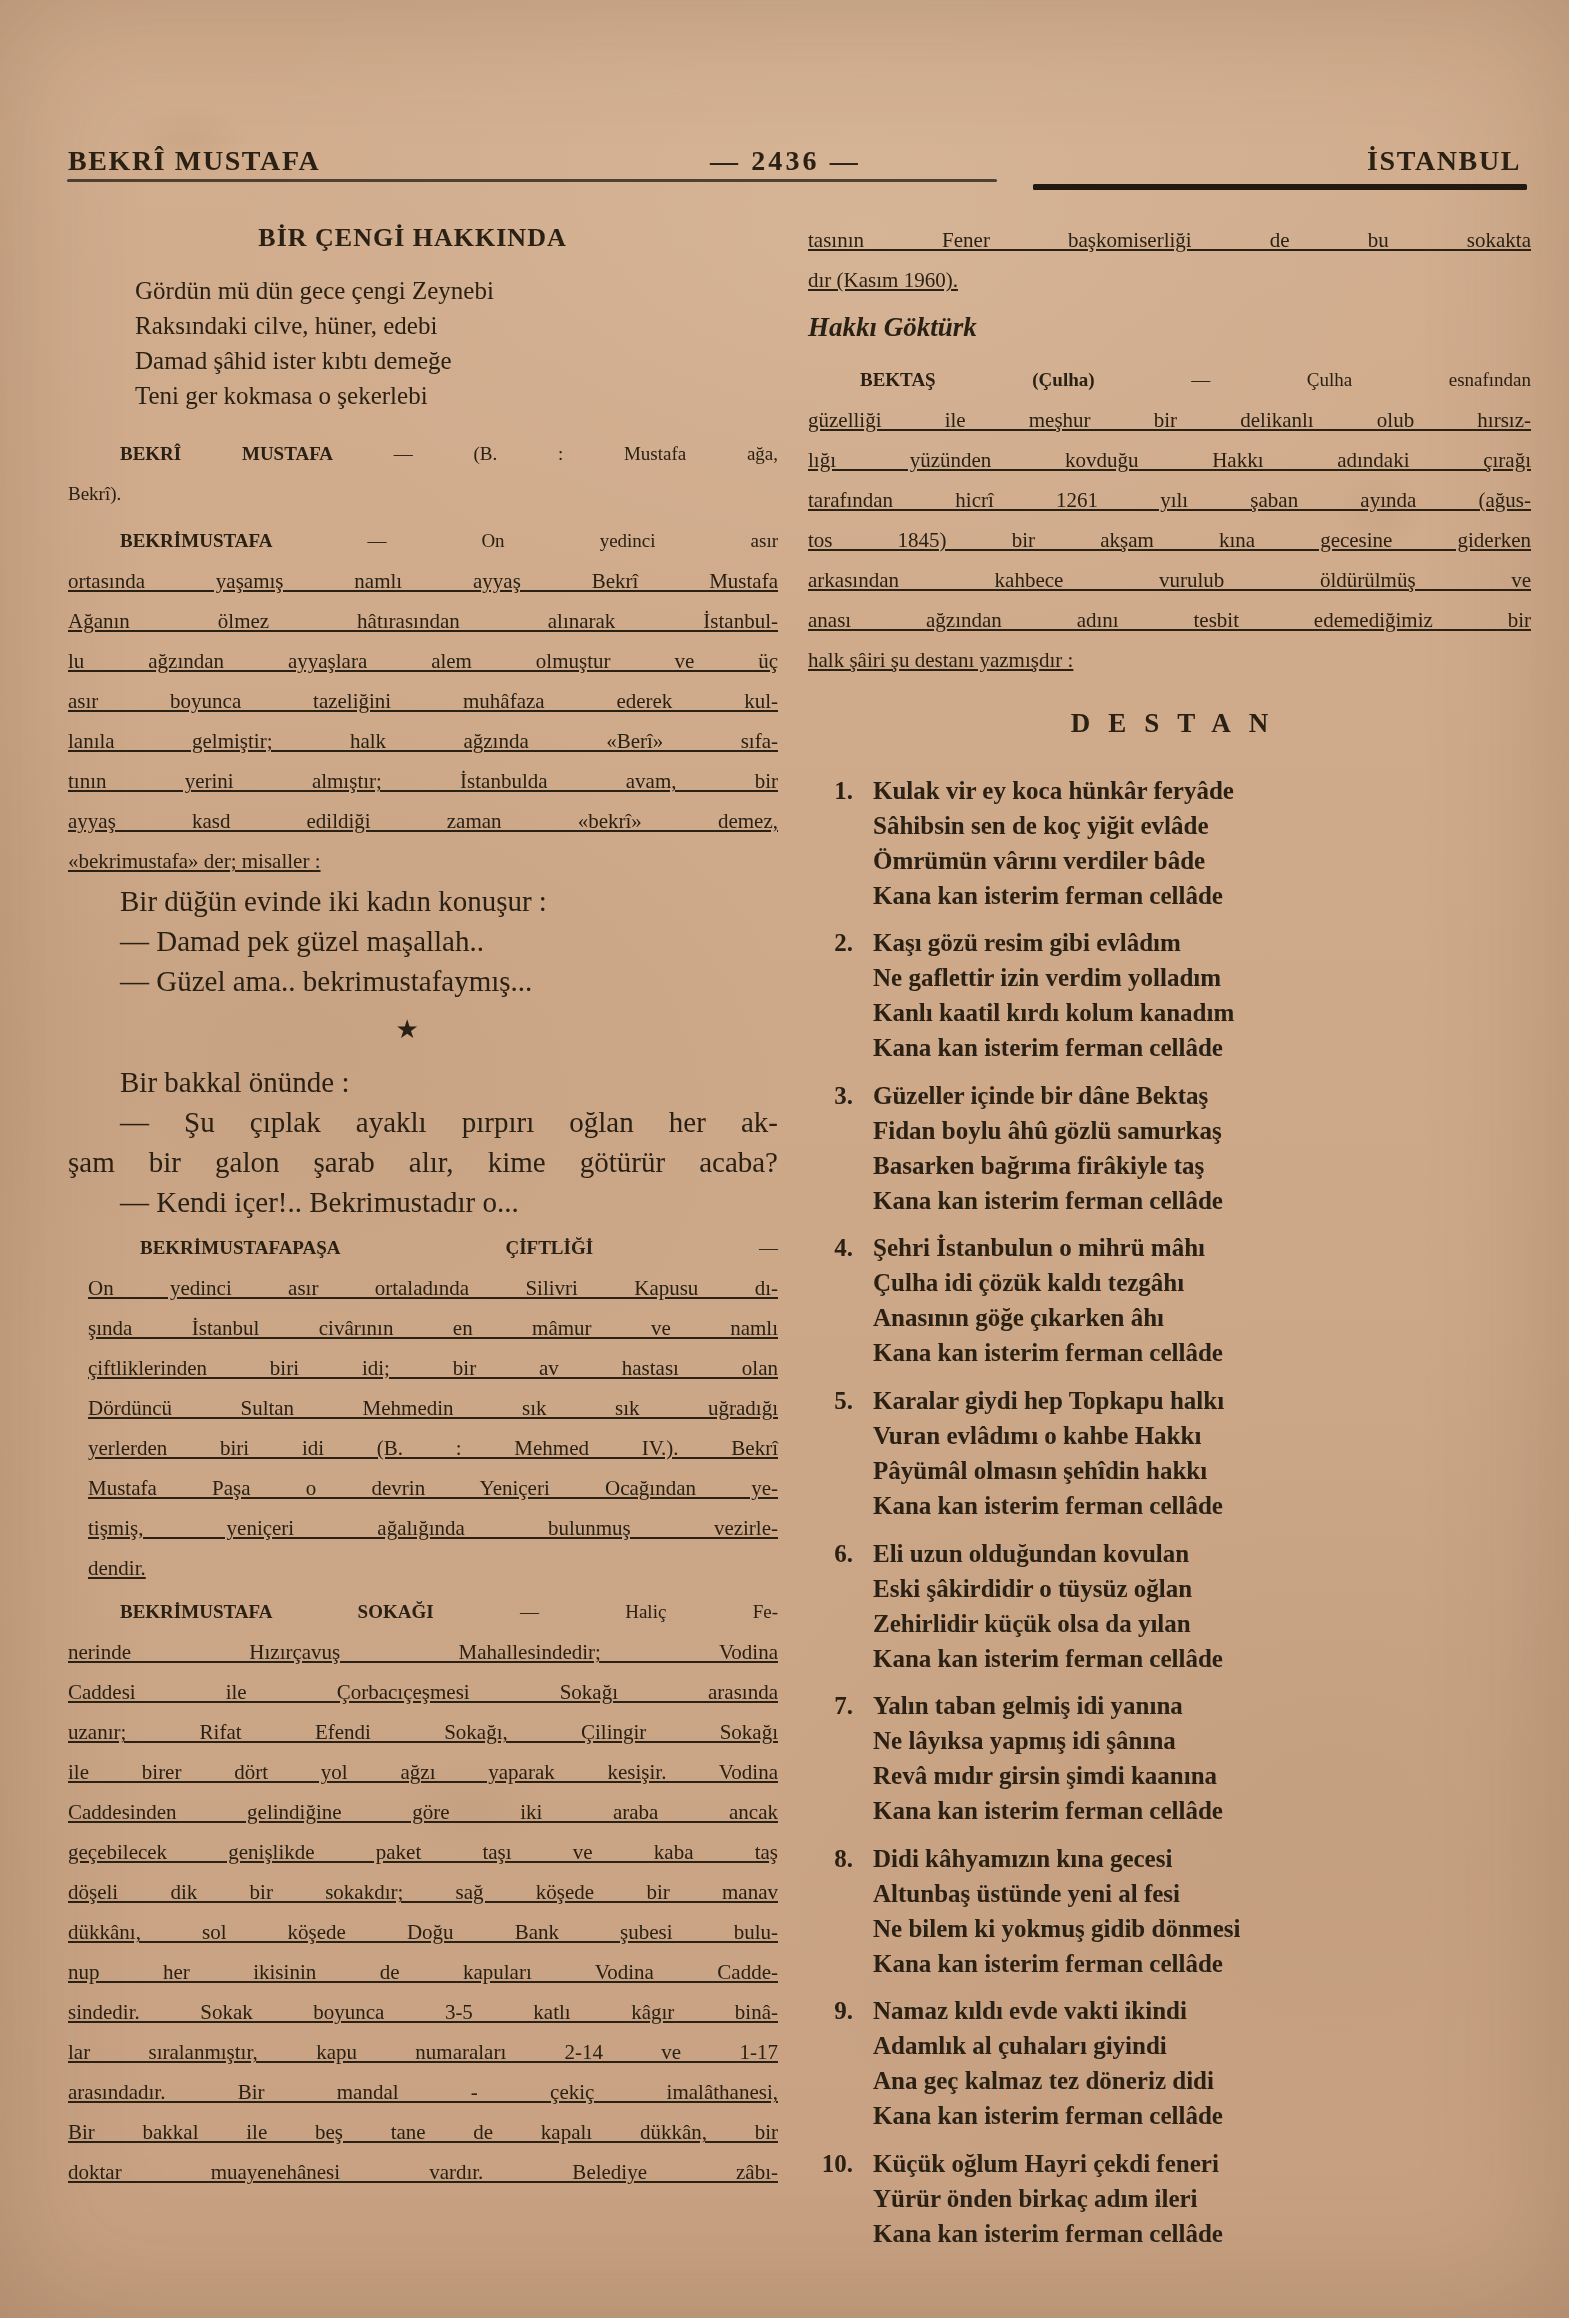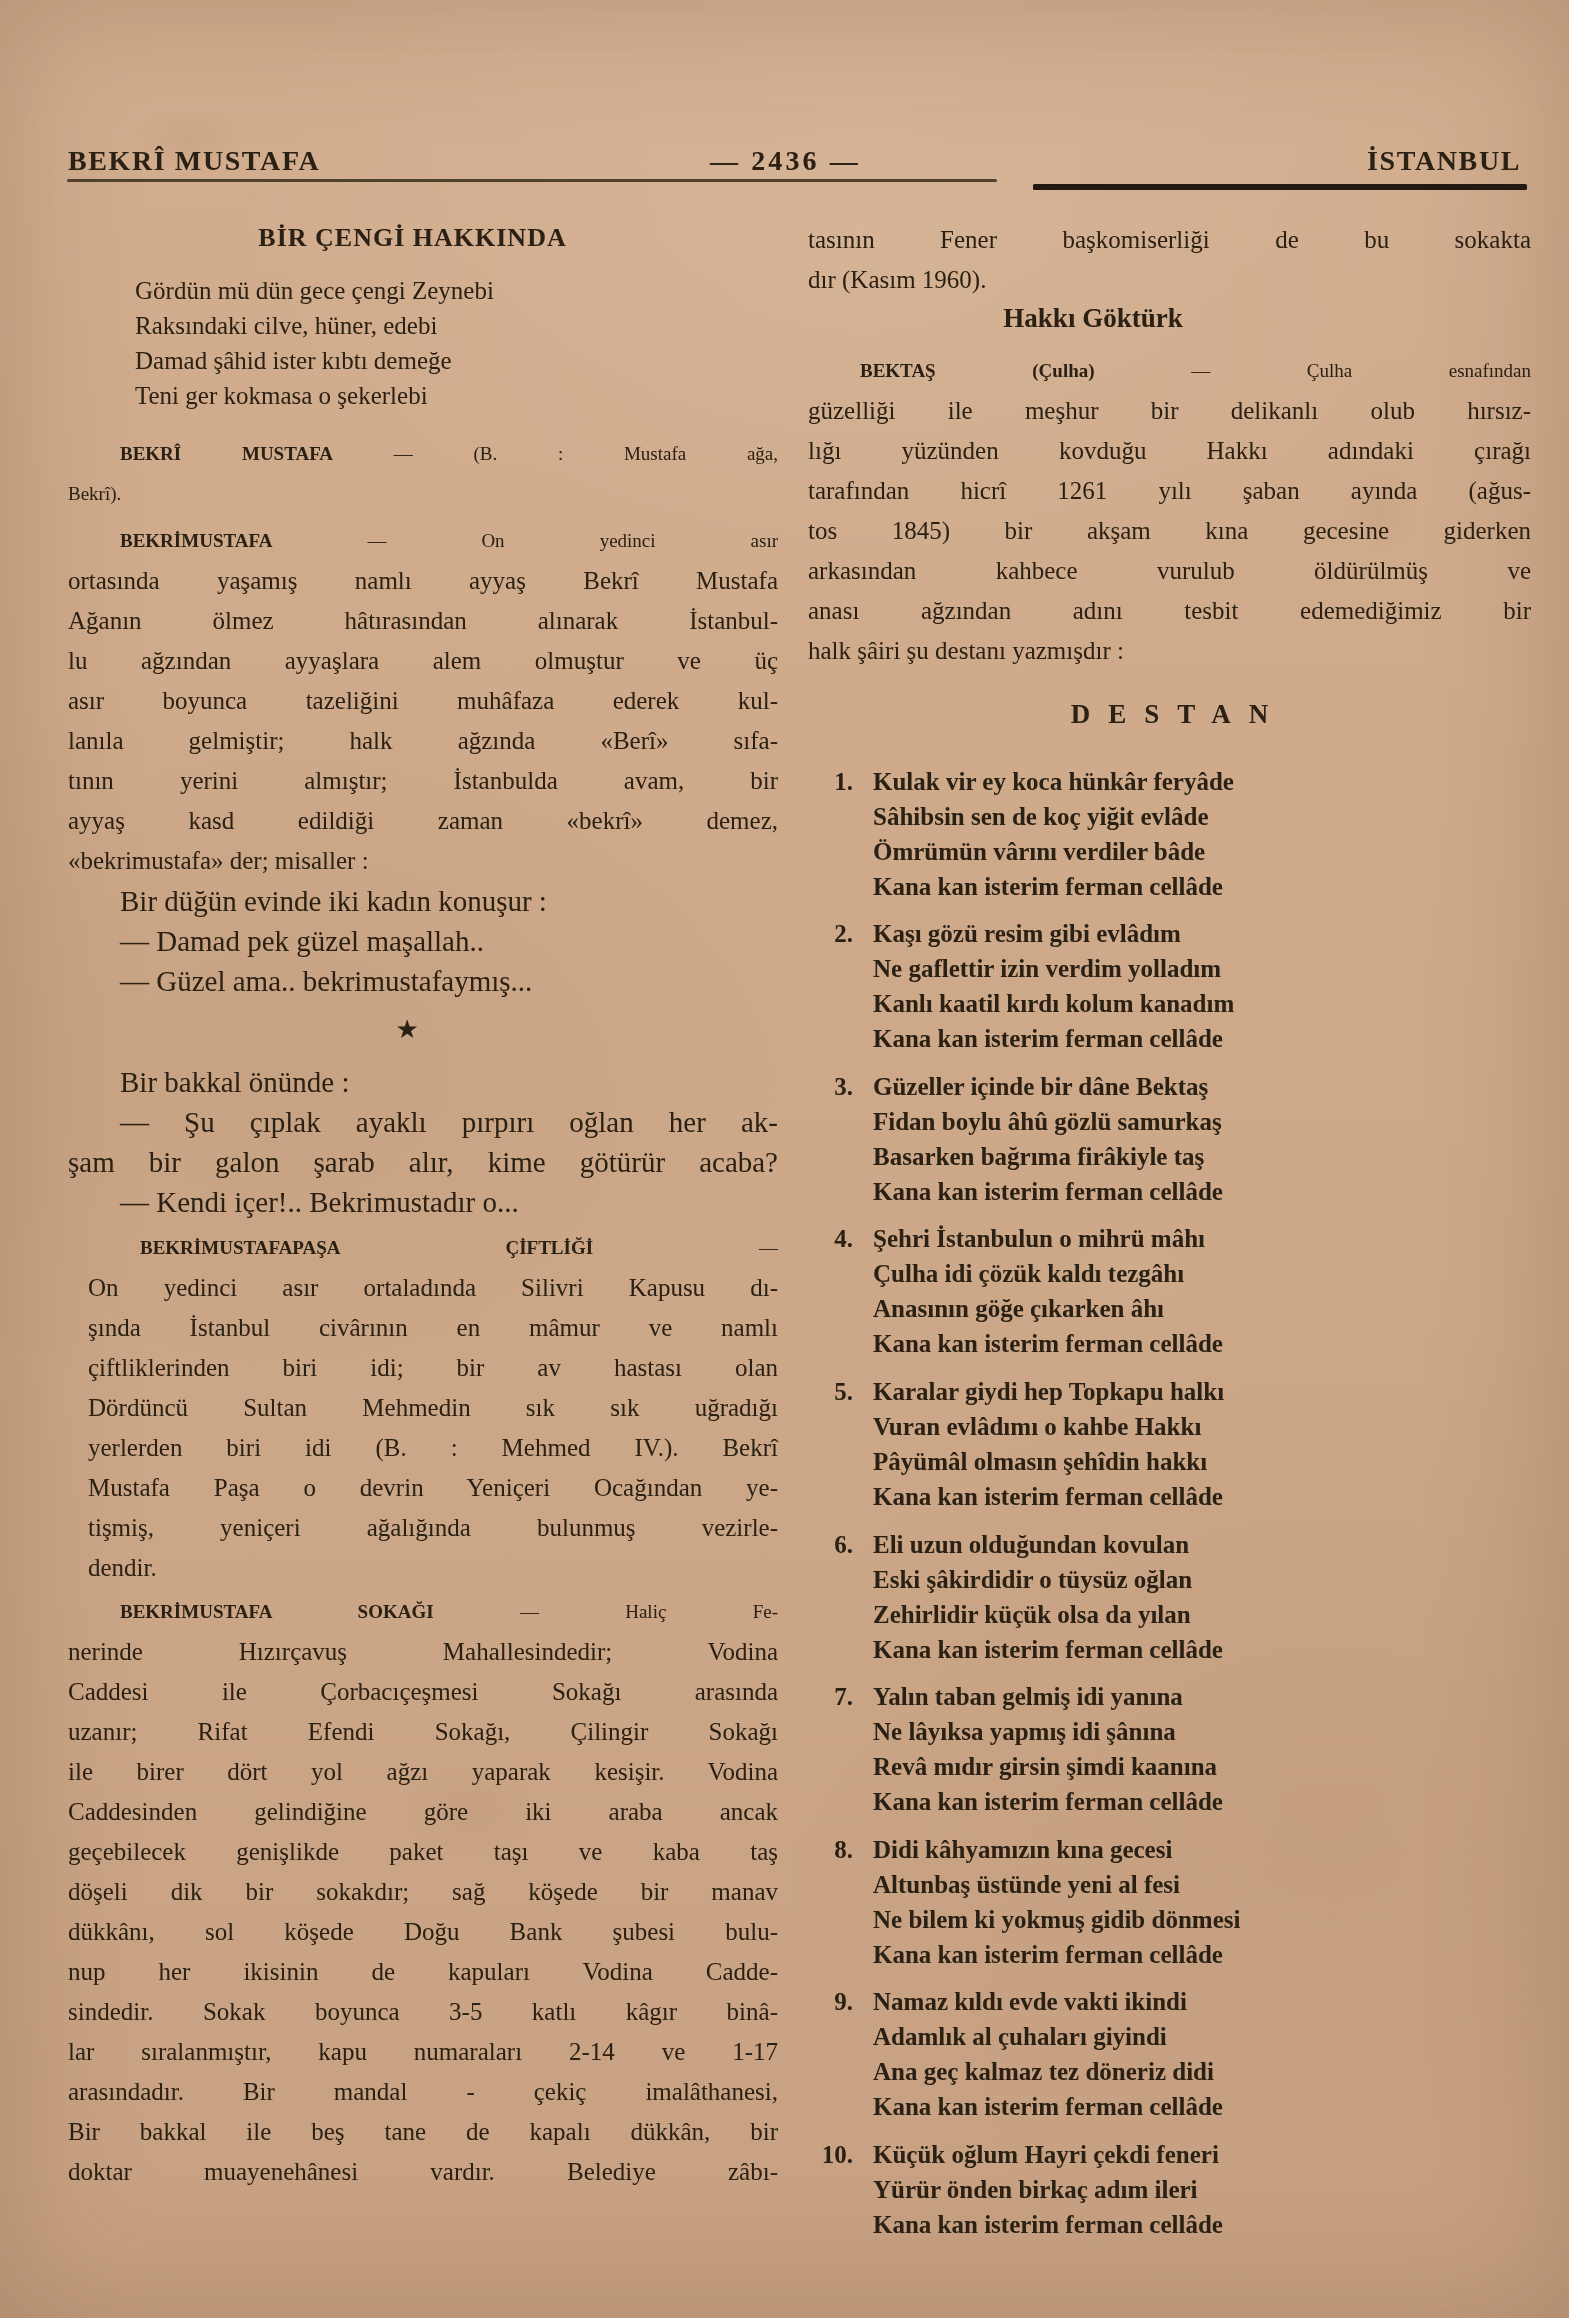--- a/index.html
+++ b/index.html
@@ -33,40 +33,40 @@
               background:#221a10;border-radius:1.6px;}
   
   .col-left{position:absolute;left:68px;top:219px;width:710px;}
   .col-right{position:absolute;left:808px;top:220px;width:723px;}
   
   .body-line{font-size:19px;line-height:40px;
              text-align:justify;text-align-last:justify;}
   .bold{font-weight:bold;}
   .indent{text-indent:52px;}
   .left-last{text-align-last:left;}
-  .cont div{font-size:25px;line-height:40px;text-align:justify;text-align-last:justify;}
+  .cont div{font-size:21px;line-height:40px;text-align:justify;text-align-last:justify;text-decoration:underline;}
   .para-end .cont div:last-of-type{text-align-last:left;}
   
   .col-heading{font-weight:bold;font-size:26px;letter-spacing:1px;text-align:center;
                margin:2.1px 21px 0 0;line-height:33px;}
   .poem{margin:19px 0 0 67px;font-weight:normal;font-size:25px;line-height:35px;}
   .entry1{margin-top:21px;}
   .para1{margin-top:7.3px;}
   .anecdote div{font-size:29px;line-height:40px;text-align:left;text-indent:52px;}
   .anecdote2 div:nth-of-type(2){text-align:justify;text-align-last:justify;text-indent:52px;}
   .anecdote2 div:nth-of-type(3){text-align:justify;text-align-last:justify;text-indent:0;}
   .star{text-align:center;font-size:26px;line-height:29px;margin:13.6px 31.5px 18px 0;}
   .ciftligi{margin-top:6.3px;margin-left:20px;}
   .bibl{font-size:26px;line-height:38px;text-indent:52px;margin:3.1px 0 6.3px;}
   .sokagi{margin-top:4.2px;}
   .sokagi .cont div:last-of-type{text-align-last:justify;}
   
   .cont-top div:nth-of-type(2){text-align-last:left;}
-  .author{font-weight:bold;font-size:27px;line-height:35px;text-align:center;
-          padding-right:153px;margin-top:1px;}
+  .author{font-weight:bold;font-size:27px;line-height:35px;text-align:left;
+          padding-right:153px;margin-top:10px;font-style:italic;}
   .bektas{margin-top:14.7px;}
   .destan{font-weight:bold;font-size:27px;line-height:33px;text-align:center;
           letter-spacing:18px;padding-left:18px;margin:27px 0 33px;}
   .stanza{display:flex;font-weight:bold;font-size:25px;line-height:35px;margin-bottom:12.6px;}
   .stanza .num{flex:0 0 45px;width:45px;text-align:right;margin-right:20px;}
   .stanza .lines{flex:1;}
 </style>
 </head>
 <body>
 

